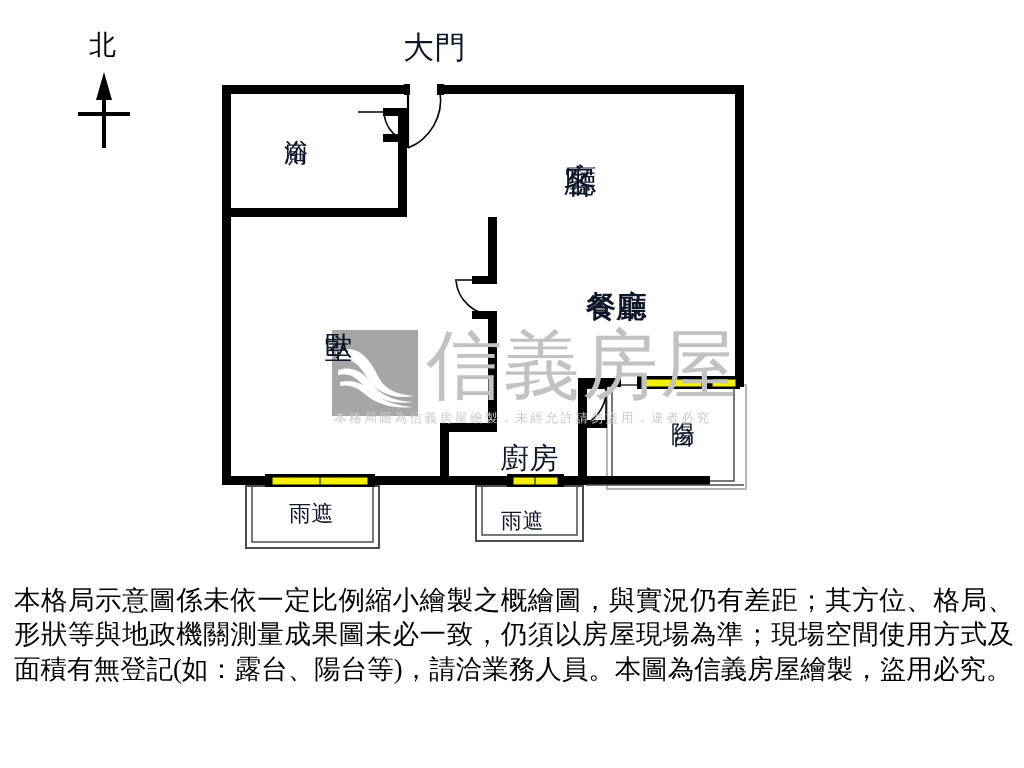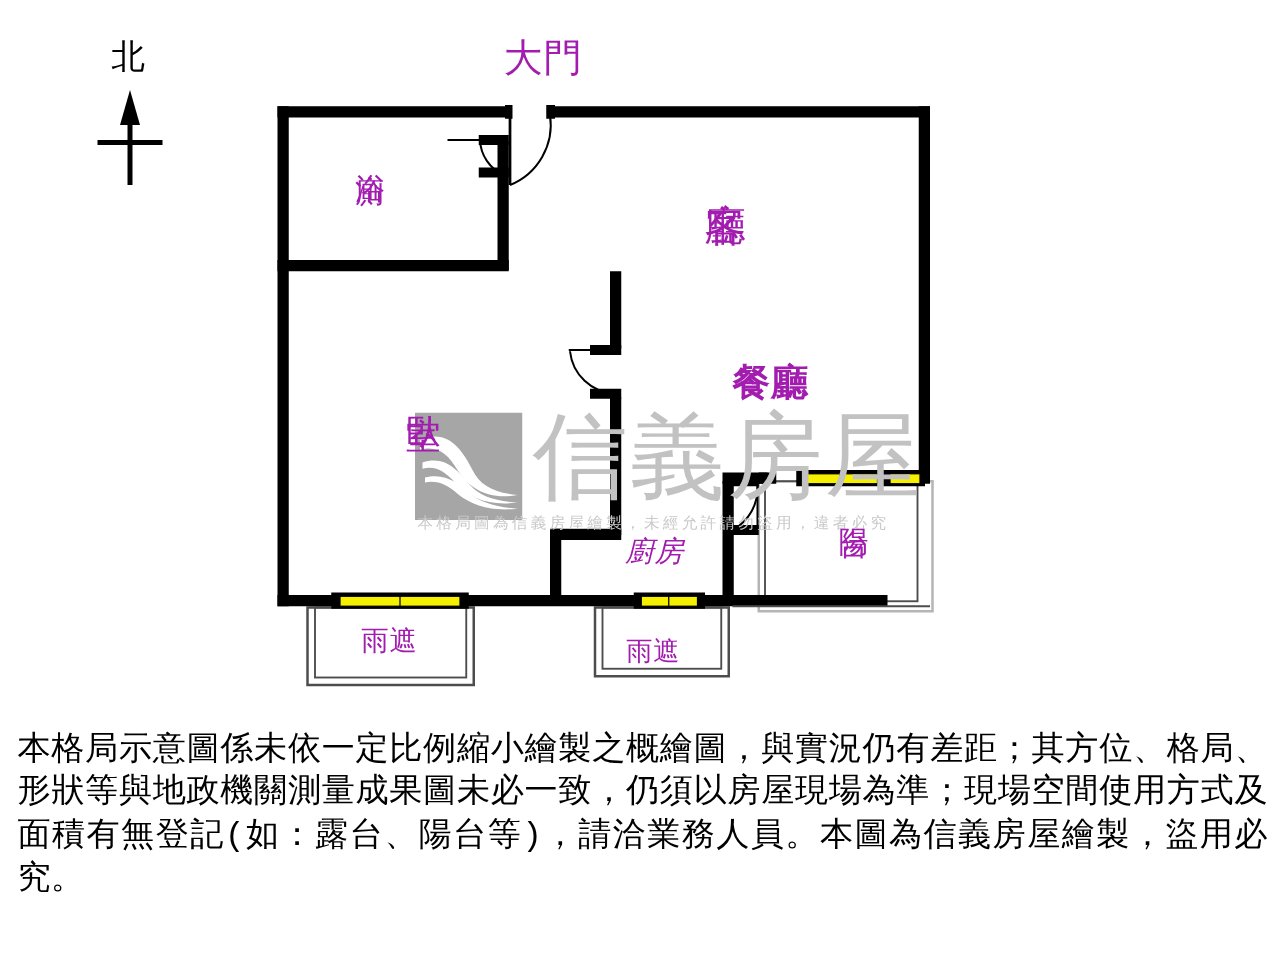--- a/index.html
+++ b/index.html
@@ -29,38 +29,38 @@
     width: 1024px;
     height: 575px;
   }
   #plan svg {
     display: block;
   }
   
   .room-label {
     position: absolute;
     font-family: "DejaVu Serif", "Liberation Serif", serif;
-    color: #a21caf;
+    color: #0f172a;
     line-height: 1.04;
     white-space: pre-line;
     text-align: right;
     letter-spacing: 0.5px;
     pointer-events: none;
   }
   .vert {
     writing-mode: vertical-rl;
     text-orientation: upright;
     line-height: 1.0;
   }
   .lbl-daimen   { left: 403px; top: 31px;  font-size: 31px; }
   .lbl-bath     { left: 280px; top: 120px; font-size: 24px; width: 28px; }
   .lbl-living   { left: 557px; top: 136px; font-size: 33px; width: 40px; }
   .lbl-dining   { left: 586px; top: 291px; font-size: 30px; font-weight: bold; }
   .lbl-bedroom  { left: 320px; top: 311px; font-size: 28px; width: 32px; }
-  .lbl-kitchen  { left: 500px; top: 431px; font-size: 23px; font-style: italic; }
+  .lbl-kitchen  { left: 500px; top: 443px; font-size: 29px; }
   .lbl-balcony  { left: 667px; top: 404px; font-size: 24px; width: 28px; }
   .lbl-eave-l   { left: 289px; top: 503px; font-size: 22px; }
   .lbl-eave-r   { left: 501px; top: 511px; font-size: 21px; }
 
   
   #watermark {
     position: absolute;
     left: 332px;
     top: 330px;
     width: 370px;
@@ -103,21 +103,21 @@
   
   #disclaimer {
     position: absolute;
     left: 14px;
     top: 583px;
     width: 1000px;
     font-size: 26.5px;
     line-height: 1.30;
     text-align: justify;
     letter-spacing: 0px;
-    font-family: Liberation Mono, monospace;
+    font-family: Liberation Serif, serif;
   }
 </style>
 </head>
 <body>
 
 <div id="page">
 
   <div id="plan">
     <svg width="1024" height="575" viewBox="0 0 1024 575" xmlns="http://www.w3.org/2000/svg">
 

